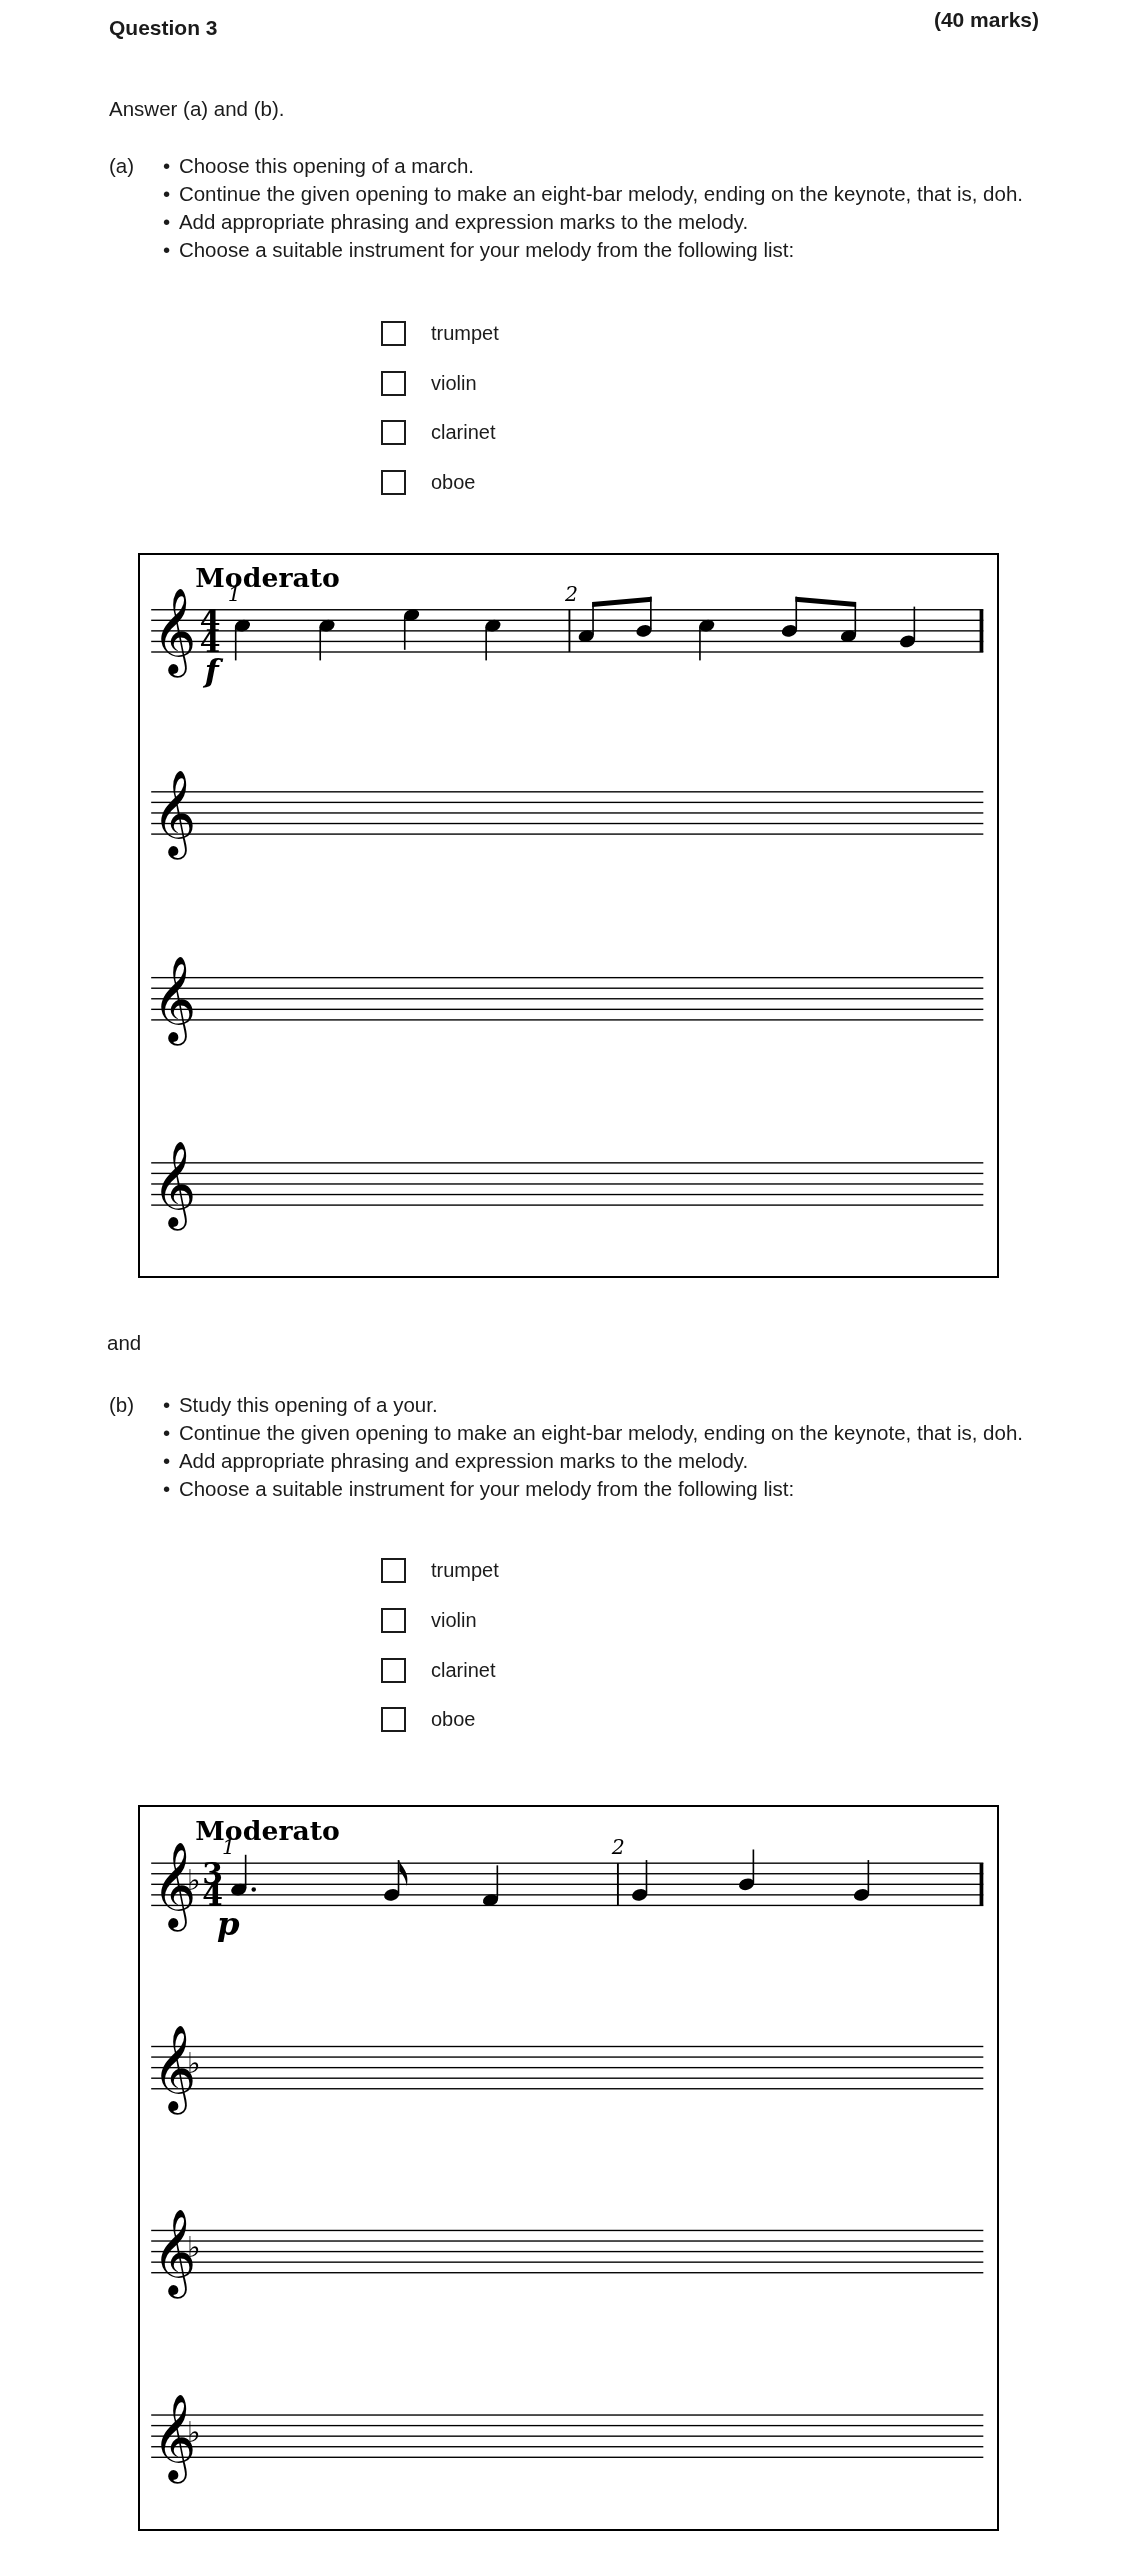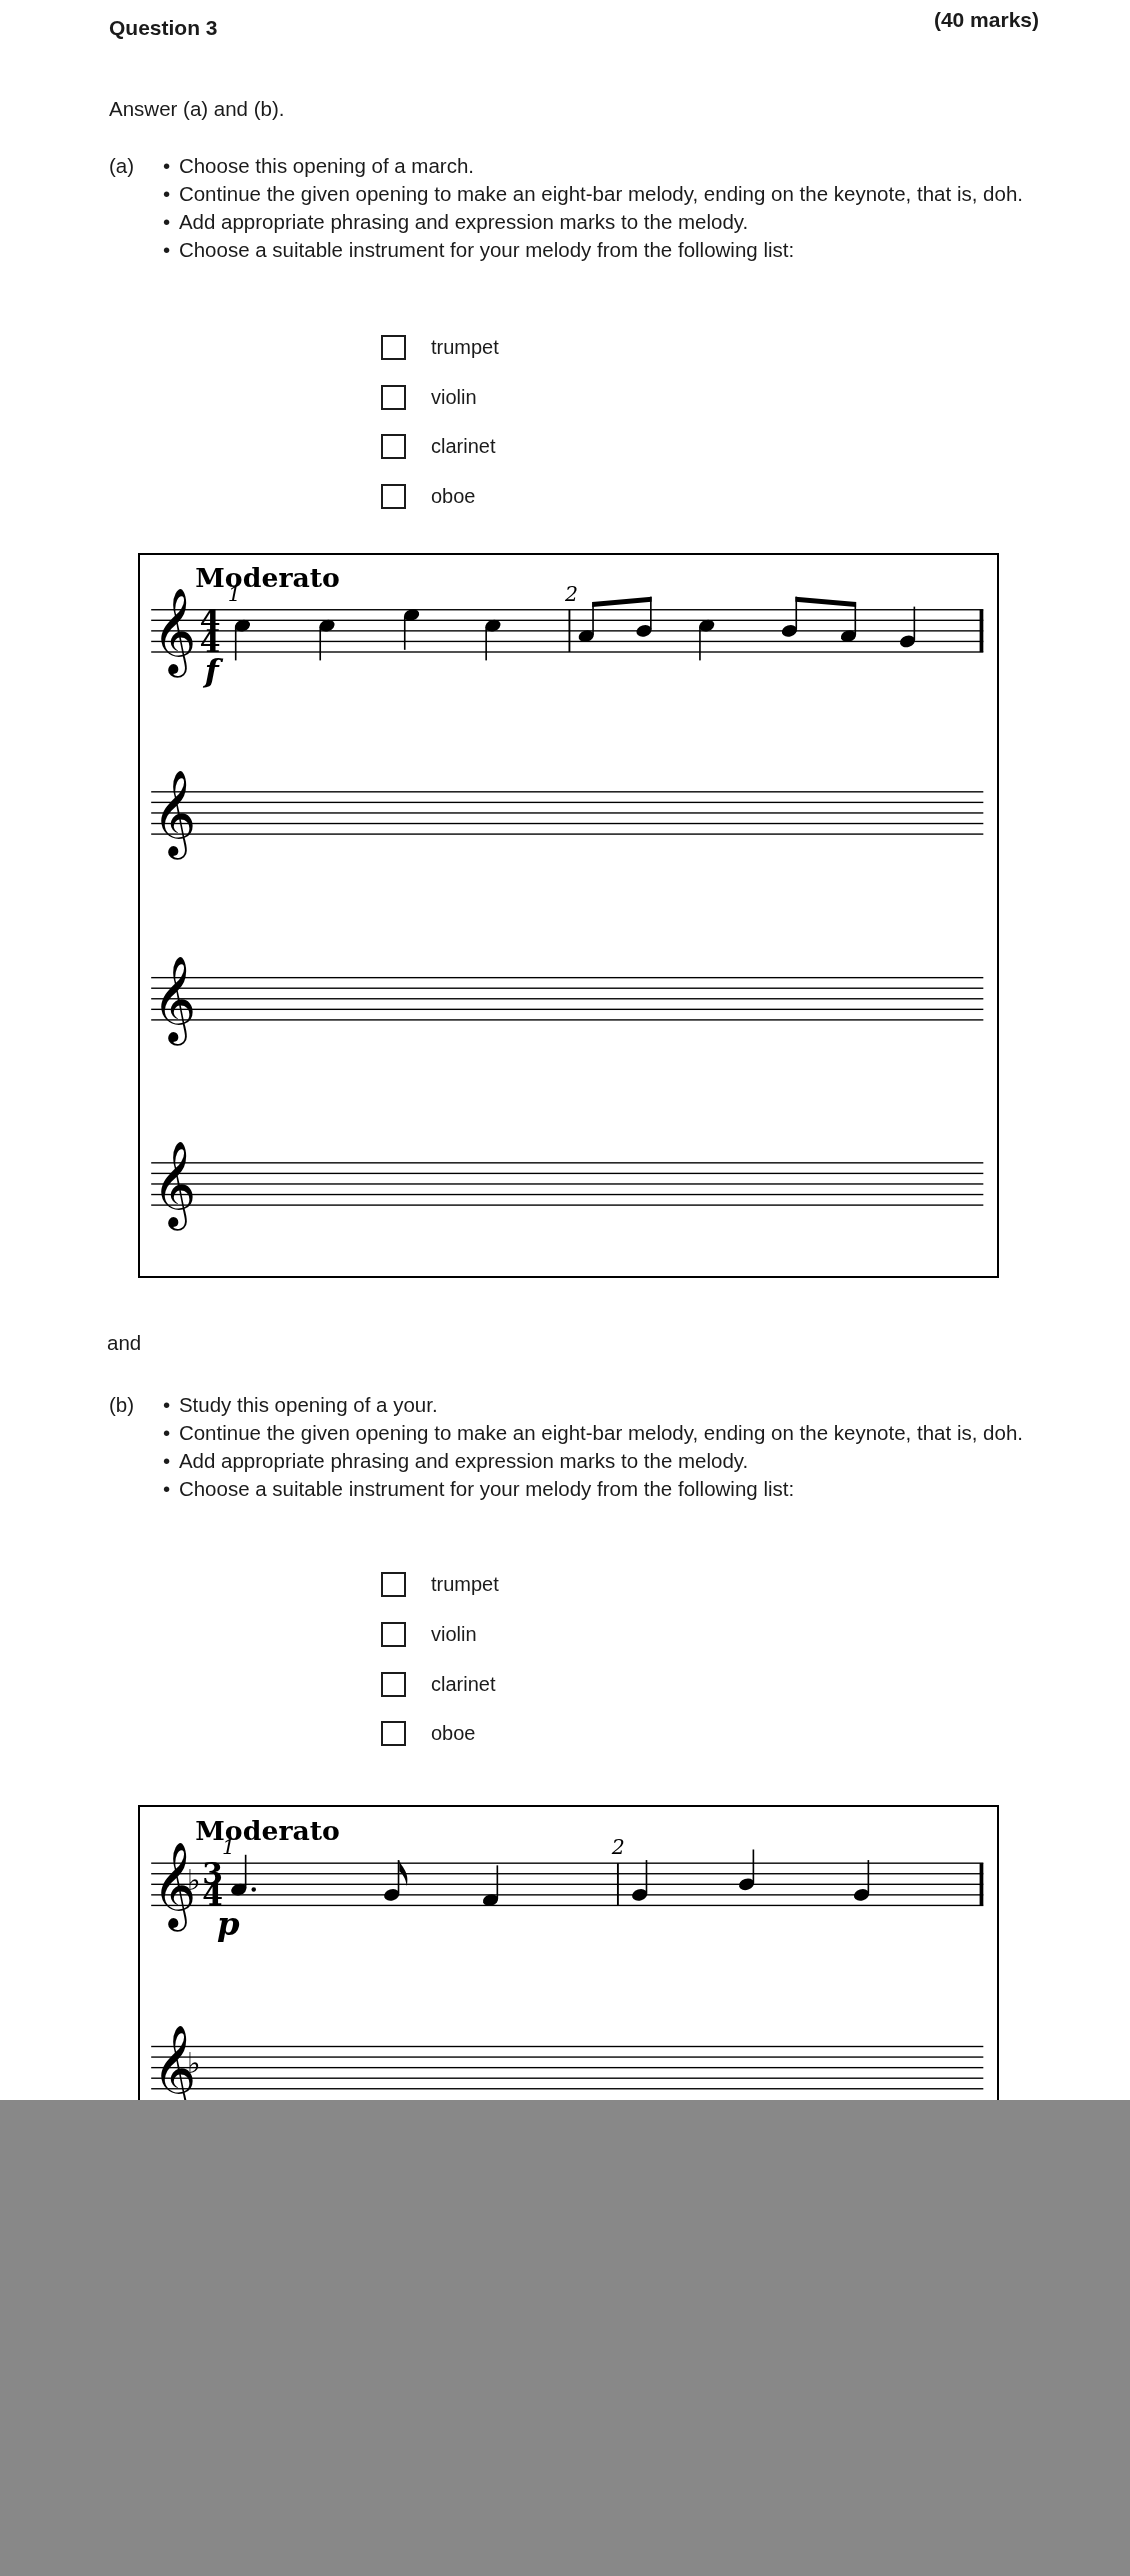--- a/index.html
+++ b/index.html
@@ -1,25 +1,25 @@
 <!DOCTYPE html>
 <html style="font-size:10px"><head>
 <meta charset="utf-8">
 <style>
   html,body{margin:0;padding:0;background:#888;}
-  .page{position:relative;width:1130px;height:2100px;background:#ffffff;
+  .page{position:relative;width:1130px;height:2576px;background:#ffffff;
         font-family:"Liberation Sans",sans-serif;color:#1b1b1b;overflow:hidden;}
   .abs{position:absolute;}
   .bold{font-weight:normal;}
   .title{font-size:21px;font-weight:bold;white-space:nowrap;}
   .body-text{font-size:20.5px;white-space:nowrap;}
   .pre{white-space:pre;text-align:center;}
   .bullet-row{display:flex;align-items:flex-start;white-space:nowrap;}
   .bullet-dot{margin-right:8.7px;}
-  .cb-row{display:flex;align-items:center;margin-top:14px;}
+  .cb-row{display:flex;align-items:center;}
   .cb{display:inline-block;width:21px;height:21px;border:2.5px solid #1b1b1b;background:#fff;}
   .cb-label{font-size:20px;margin-left:25px;white-space:nowrap;}
   .score-box{border:2.5px solid #000;background:#fff;}
   .score-box svg{position:absolute;left:0;top:0;}
   svg text{fill:#000;}
   svg .clef{font:120px "DejaVu Sans",sans-serif;text-anchor:middle;dominant-baseline:central;}
   svg .flat{font:46px "DejaVu Sans",sans-serif;text-anchor:middle;}
   svg .timesig{font:700 48px "DejaVu Serif",serif;text-anchor:middle;}
   svg .tempo{font:700 43px "DejaVu Serif",serif;}
   svg .mnum{font:italic 400 33px "DejaVu Serif",serif;}

